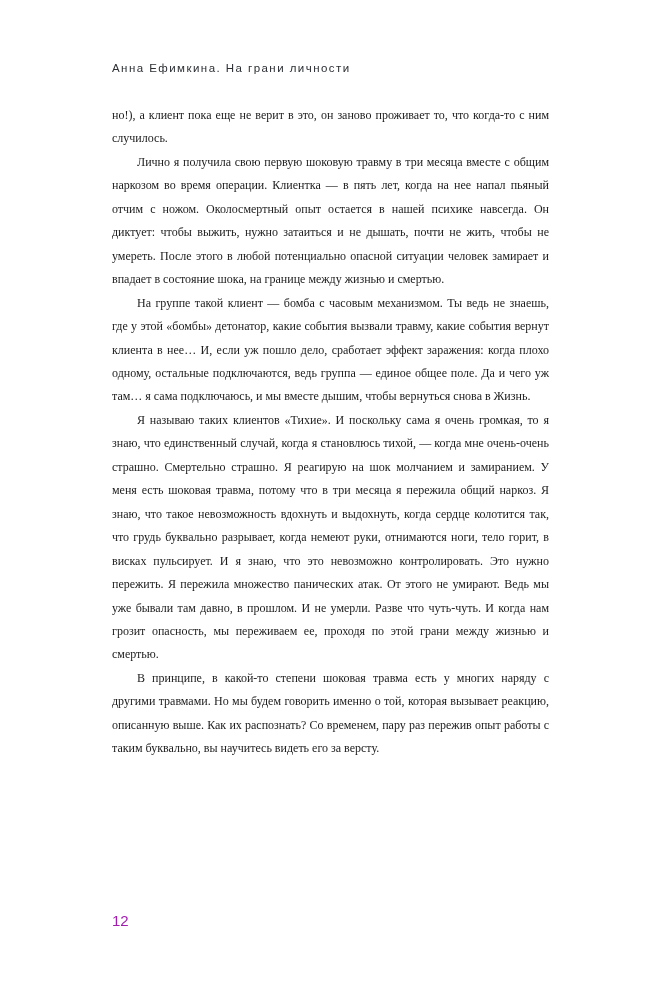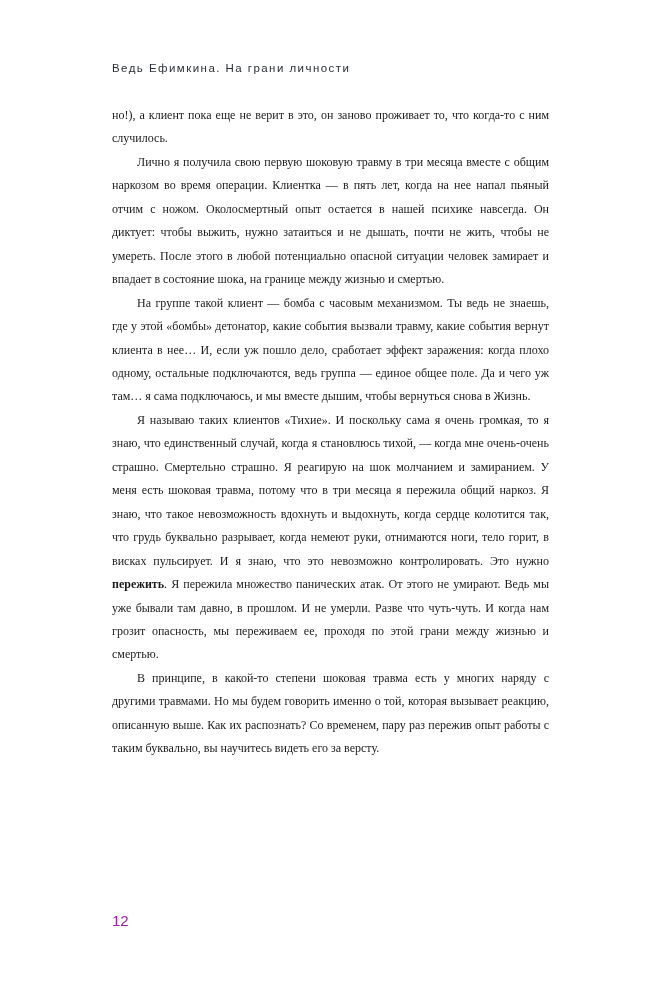--- a/index.html
+++ b/index.html
@@ -44,38 +44,38 @@
     text-justify: inter-word;
     font-size: 12px;
     line-height: 23.45px;
     color: #1b1b1b;
     hyphens: none;
   }
   .para.indent {
     text-indent: 25px;
   }
   .para b {
-    font-weight: bold;
+    font-weight: normal;
     margin-top: 11px;
   }
   .folio {
     position: absolute;
     left: 112px;
     top: 912px;
     font-family: "Liberation Sans", sans-serif;
     font-size: 15px;
     color: #a21caf;
   }
 </style>
 </head>
 <body>
 
 <div class="page">
 
-  <div class="running-head">Ведь Ефимкина. На грани личности</div>
+  <div class="running-head">Анна Ефимкина. На грани личности</div>
 
   <div class="text-block">
 
     <p class="para">но!), а клиент пока еще не верит в это, он заново проживает то, что когда-то с ним случилось.</p>
 
     <p class="para indent">Лично я получила свою первую шоковую травму в три месяца вместе с общим наркозом во время операции. Клиентка — в пять лет, когда на нее напал пьяный отчим с ножом. Околосмертный опыт остается в нашей психике навсегда. Он диктует: чтобы выжить, нужно затаиться и не дышать, почти не жить, чтобы не умереть. После этого в любой потенциально опасной ситуации человек замирает и впадает в состояние шока, на границе между жизнью и смертью.</p>
 
     <p class="para indent">На группе такой клиент — бомба с часовым механизмом. Ты ведь не знаешь, где у этой «бомбы» детонатор, какие события вызвали травму, какие события вернут клиента в нее… И, если уж пошло дело, сработает эффект заражения: когда плохо одному, остальные подключаются, ведь группа — единое общее поле. Да и чего уж там… я сама подключаюсь, и мы вместе дышим, чтобы вернуться снова в Жизнь.</p>
 
     <p class="para indent"><span>Я называю таких клиентов «Тихие». И поскольку сама я очень громкая, то я знаю, что единственный случай, когда я становлюсь тихой, — когда мне очень-очень страшно. Смертельно страшно. Я реагирую на шок молчанием и замиранием. У меня есть шоковая травма, потому что в три месяца я пережила общий наркоз. Я знаю, что такое невозможность вдохнуть и выдохнуть, когда сердце колотится так, что грудь буквально разрывает, когда немеют руки, отнимаются ноги, тело горит, в висках пульсирует. И я знаю, что это невозможно контролировать. Это нужно </span><b>пережить</b><span>. Я пережила множество панических атак. От этого не умирают. Ведь мы уже бывали там давно, в прошлом. И не умерли. Разве что чуть-чуть. И когда нам грозит опасность, мы переживаем ее, проходя по этой грани между жизнью и смертью.</span></p>

